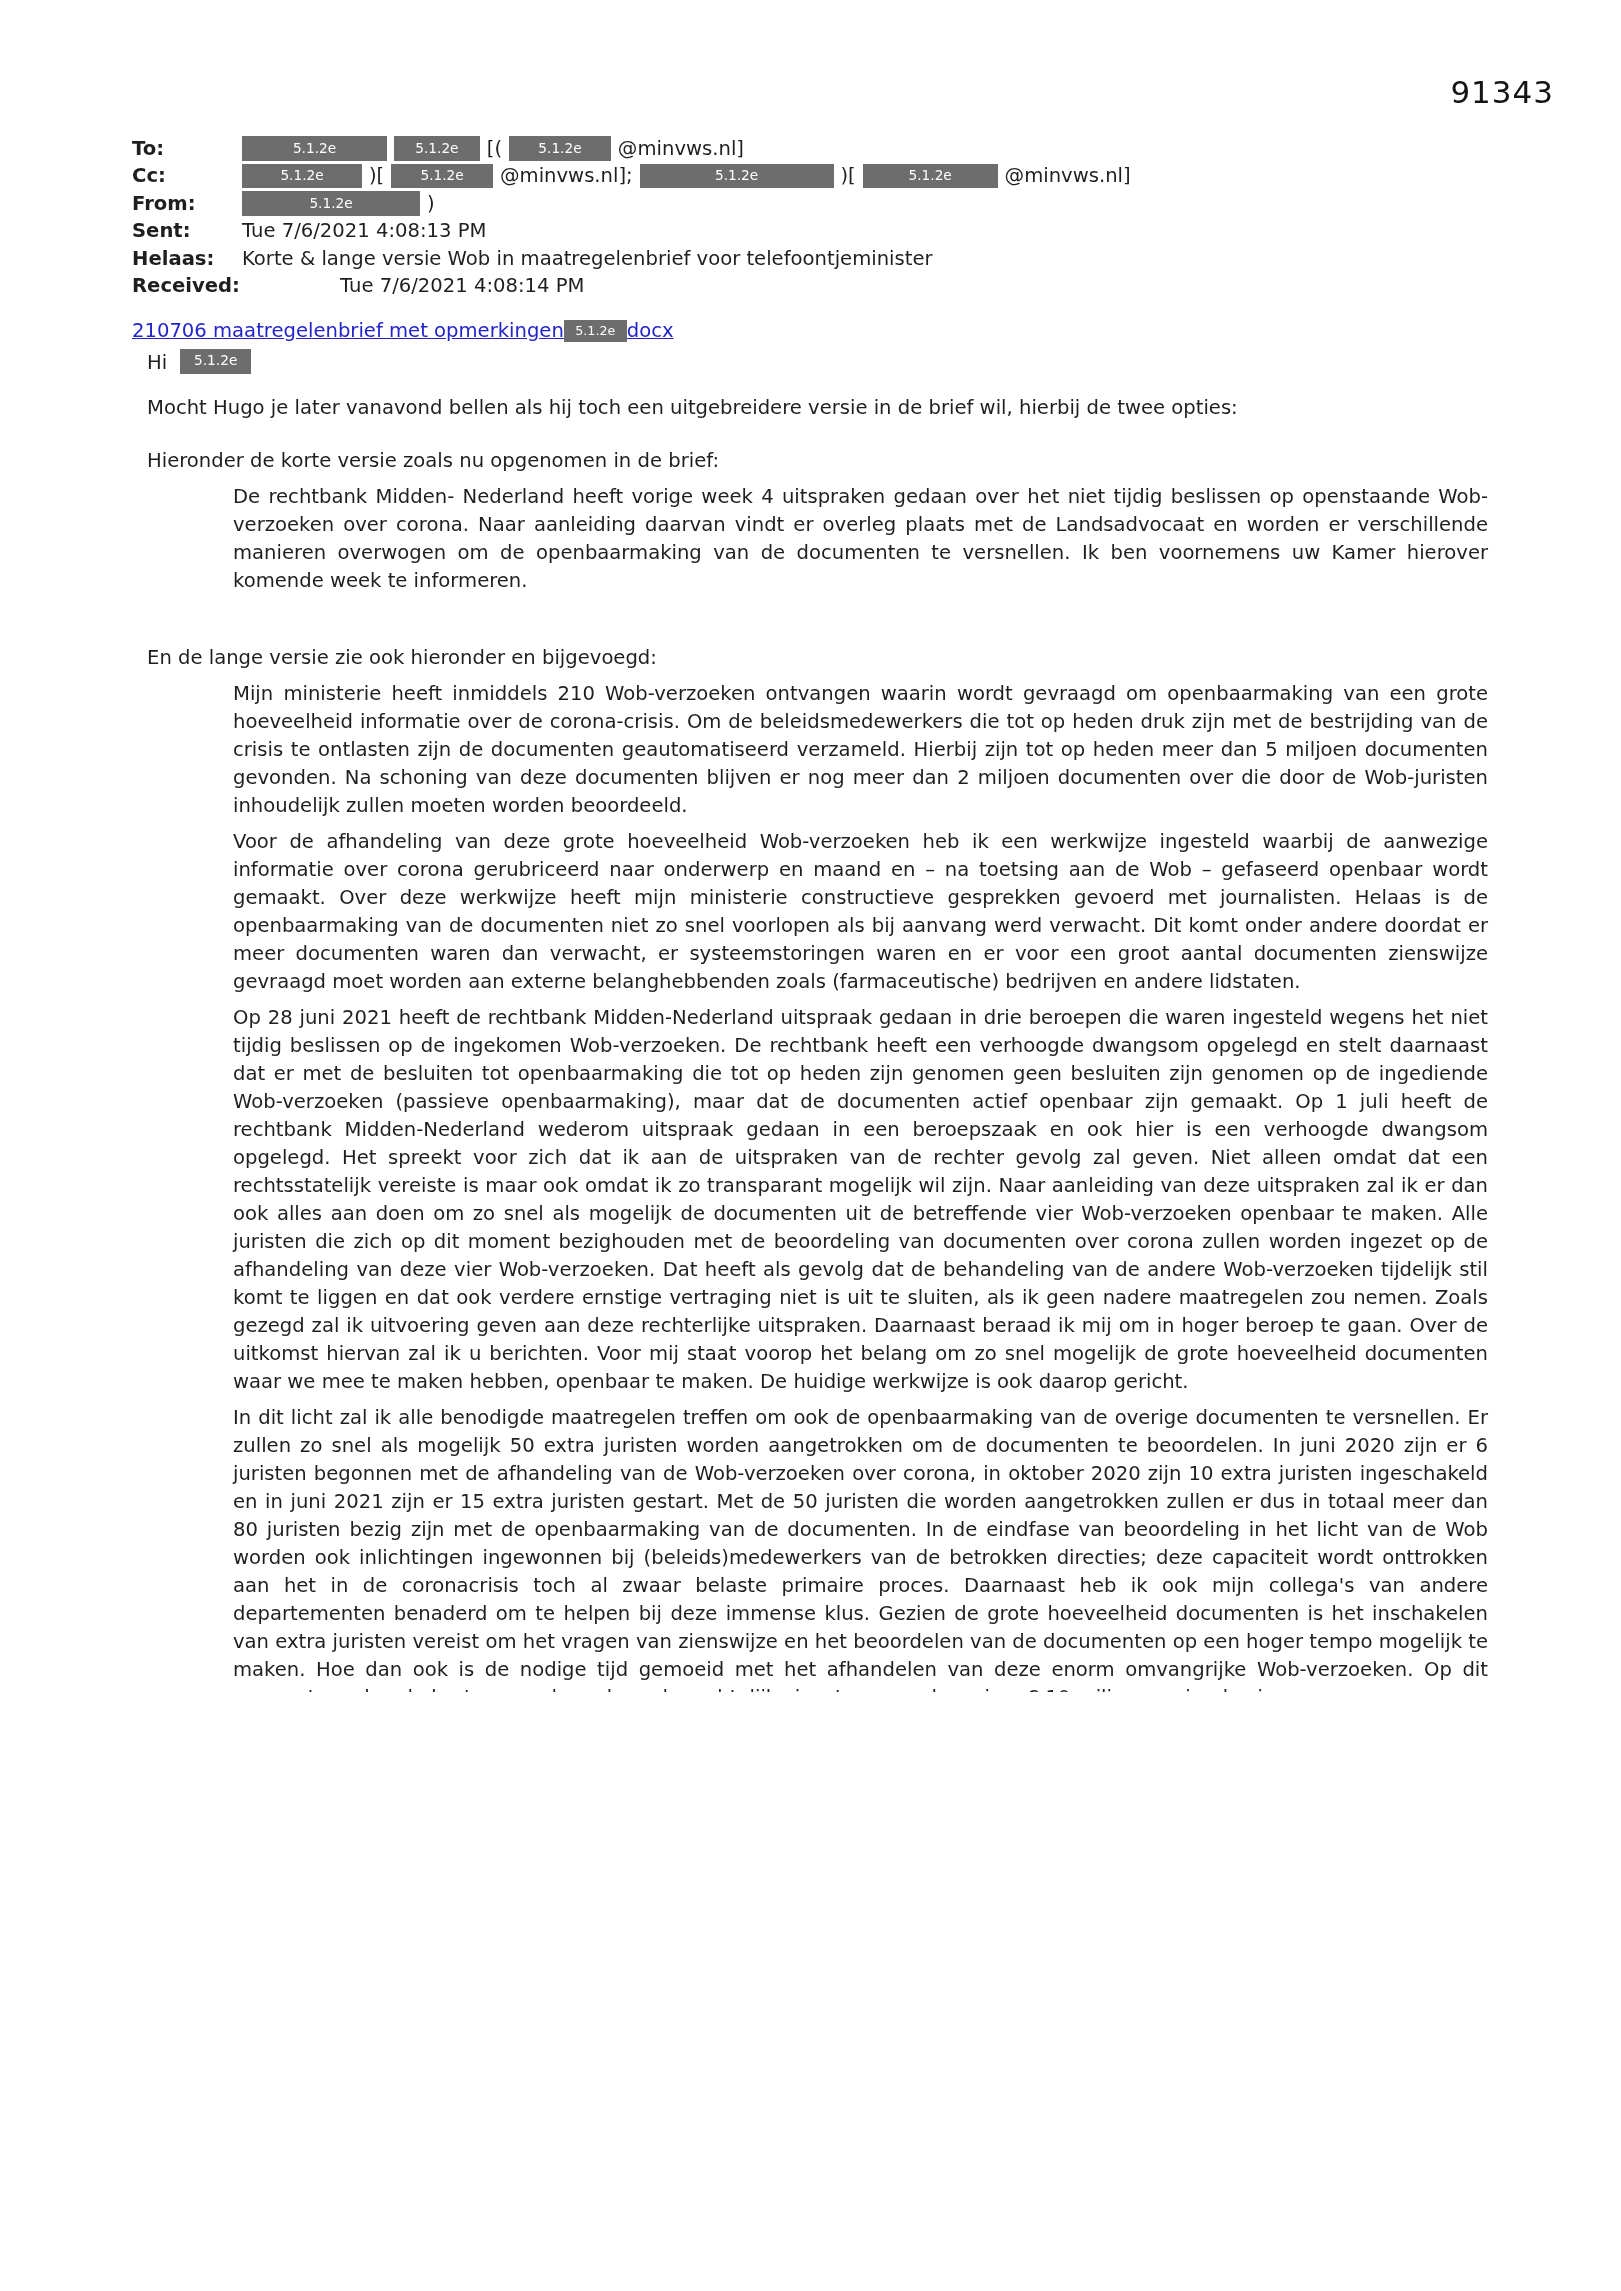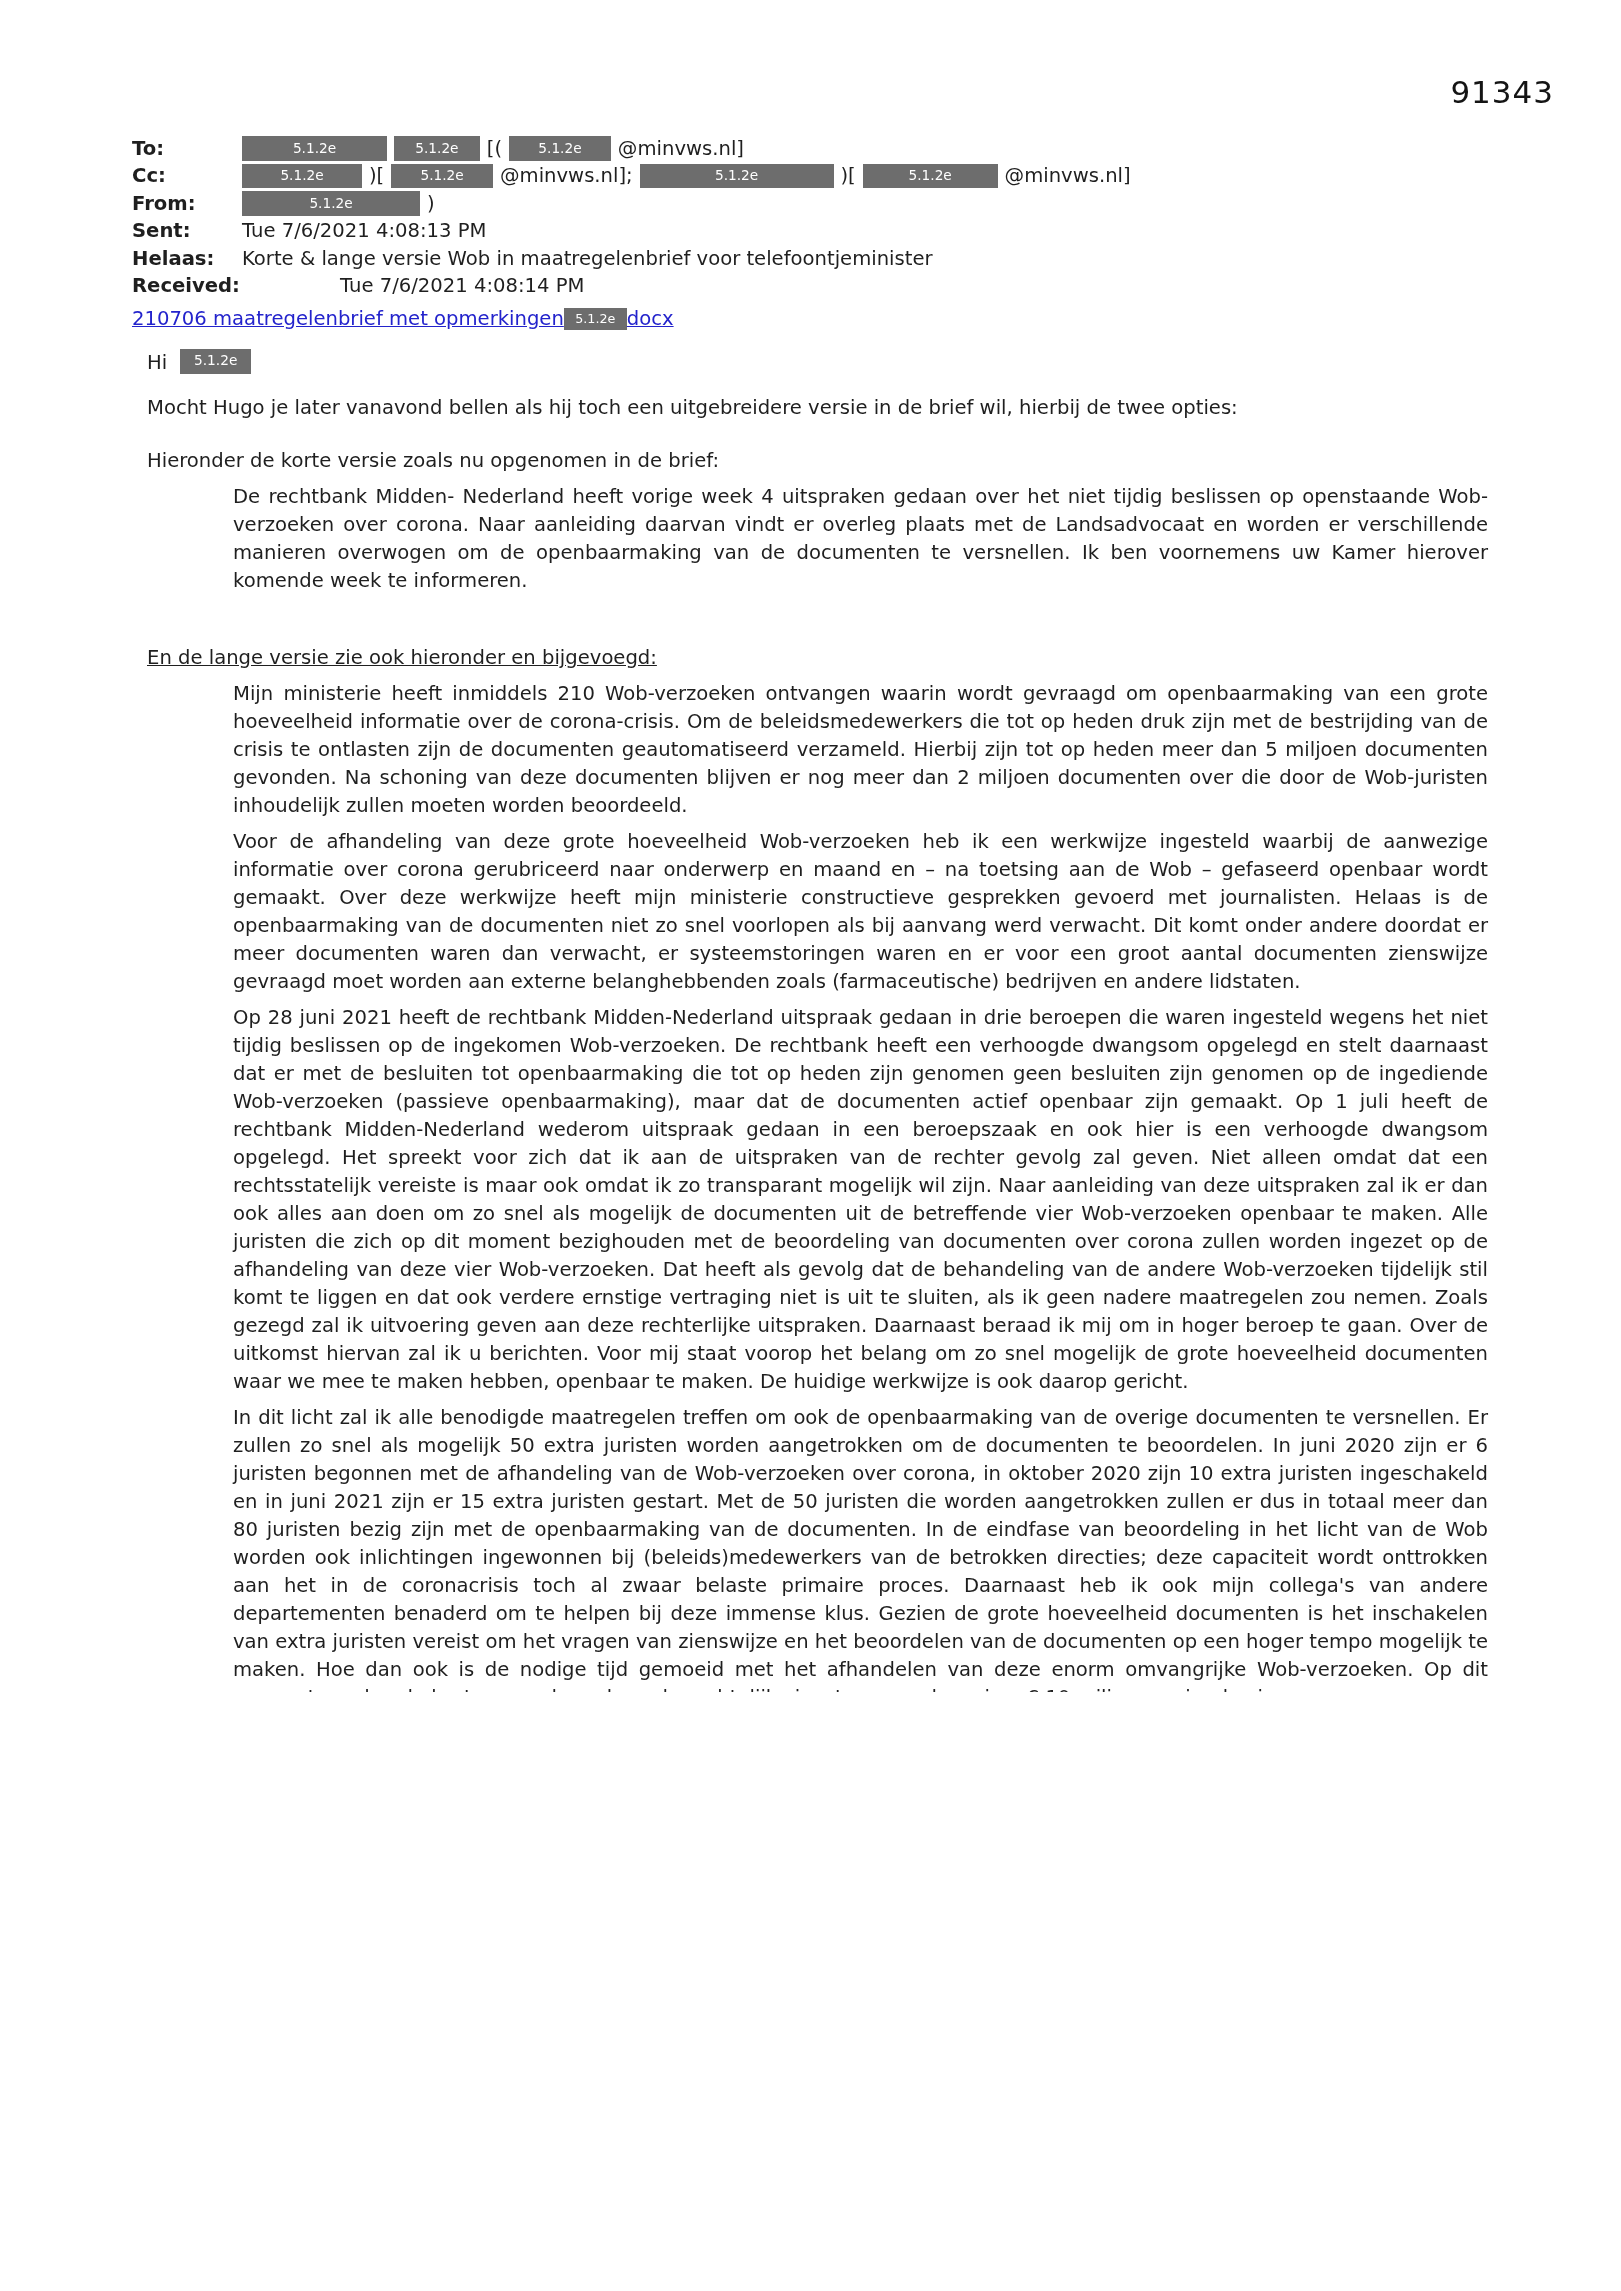--- a/index.html
+++ b/index.html
@@ -39,32 +39,32 @@
     height:24.5px;flex:0 0 auto;vertical-align:middle;
   }
   .redact.small{height:21.6px;font-size:12.7px;}
   .rw64{width:63px}.rw72{width:71px}.rw88{width:86px}.rw104{width:102px}
   .rw122{width:120px}.rw138{width:135px}.rw148{width:145px}
   .rw182{width:178px}.rw198{width:194px}
   
   .attach-row{margin-top:5.9px;}
   .attachment-link{
     display:inline-flex;align-items:center;
-    color:var(--link-blue);cursor:pointer;text-decoration:none;
+    color:var(--link-blue);cursor:pointer;text-decoration:none;margin-top:12px;
   }
   .attachment-link .link-text{text-decoration:underline;}
   
   .email-body{
     position:absolute;top:349px;left:147px;right:125px;
     font-size:19.6px;line-height:28px;
   }
   .greeting-row{display:flex;align-items:flex-start;gap:13px;}
   .intro-line{margin-top:16.7px;}
   .short-intro-line{margin-top:25.5px;}
-  .long-intro-line{margin-top:49px;text-decoration:underline;}
+  .long-intro-line{margin-top:49px;}
   .indent{
     padding-left:78px;
     text-align:justify;
   }
   .indent p{margin:8px;}
 </style>
 </head>
 <body>
 
 <div class="page">

